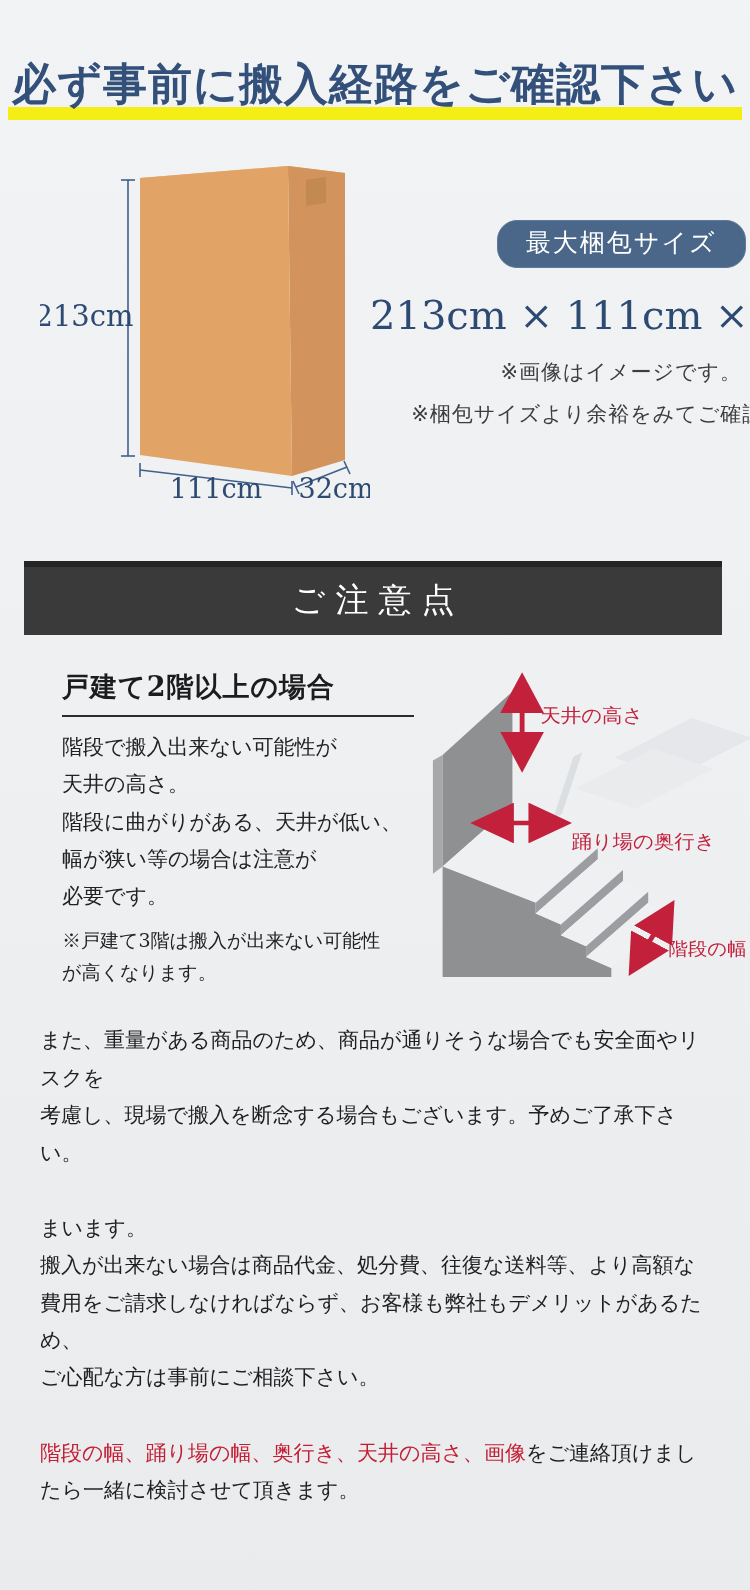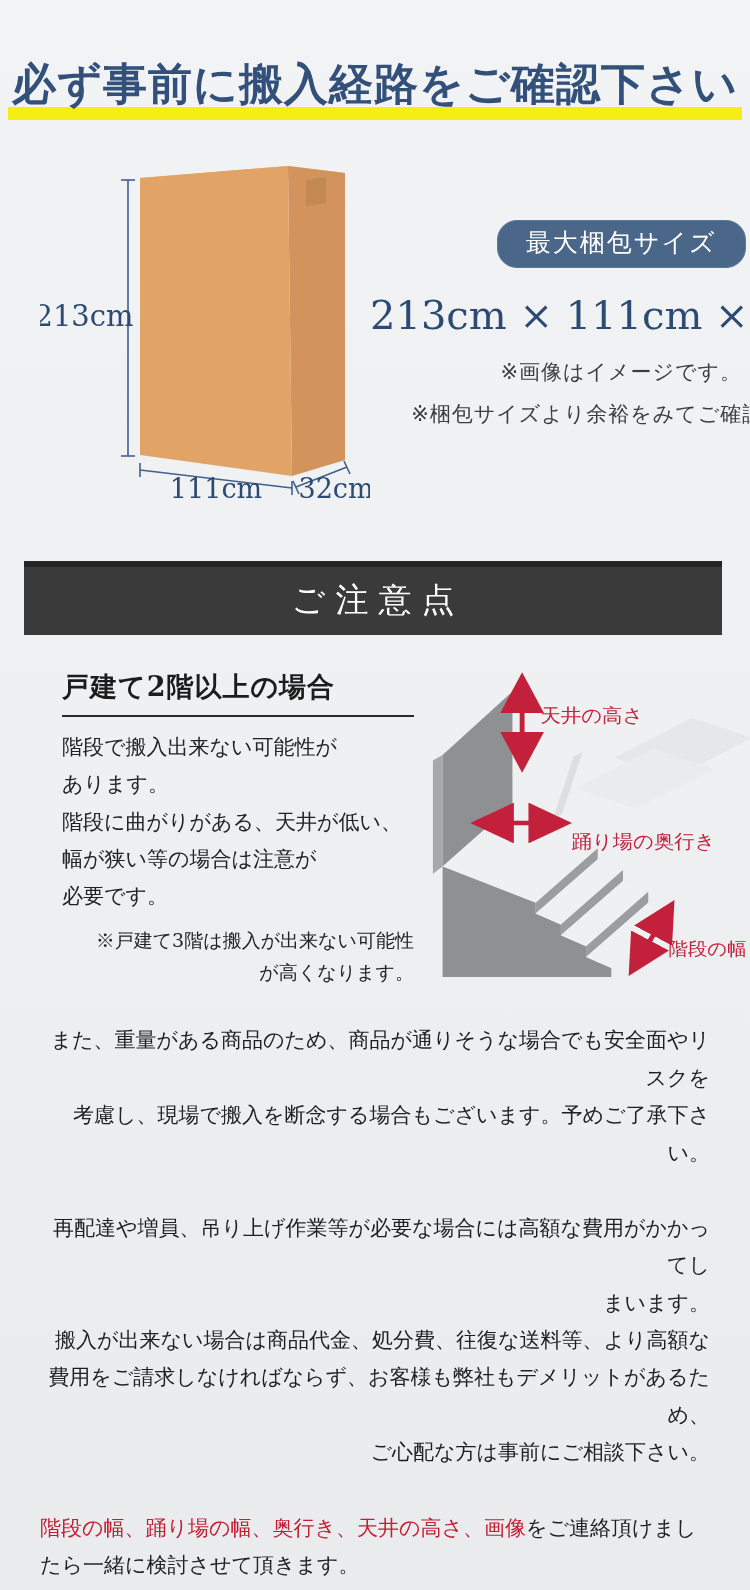--- a/index.html
+++ b/index.html
@@ -80,21 +80,21 @@
     padding-bottom:10px;
     margin-bottom:12px;
   }
   .house-line{font-size:21px;line-height:1.78;color:#222;}
   .house-note{font-size:19px;line-height:1.7;color:#222;margin-top:8px;}
   .stairs-fig{flex:1;padding-left:16px;}
   
   .paragraphs{padding:0 40px;margin-top:34px;font-size:21px;line-height:1.78;color:#1f1f1f;}
   .paragraphs .para{margin:0 0 38px 0;}
   .paragraphs .para:last-child{margin-bottom:0;}
-  .pline{display:block;text-align:right;}
+  .pline{display:block;}
   .red{color:#c41e35;}
 </style>
 </head>
 <body>
 
 <div class="page">
 
   <div class="title-wrap">
     <h1 class="main-title">必ず事前に搬入経路をご確認下さい</h1>
   </div>
@@ -142,21 +142,21 @@
   </div>
 
   <div class="caution-banner">
     <span>ご注意点</span>
   </div>
 
   <div class="house-section">
     <div class="house-text">
       <div class="house-heading">戸建て2階以上の場合</div>
       <div class="house-line">階段で搬入出来ない可能性が</div>
-      <div class="house-line">あります。</div>
+      <div class="house-line">天井の高さ。</div>
       <div class="house-line">階段に曲がりがある、天井が低い、</div>
       <div class="house-line">幅が狭い等の場合は注意が</div>
       <div class="house-line">必要です。</div>
       <div class="house-note">
         <span class="pline">※戸建て3階は搬入が出来ない可能性</span>
         <span class="pline">が高くなります。</span>
       </div>
     </div>
     <div class="stairs-fig">
       <svg width="320" height="308" viewBox="0 0 330 340" preserveAspectRatio="none">
@@ -195,21 +195,20 @@
       </svg>
     </div>
   </div>
 
   <div class="paragraphs">
     <p class="para">
       <span class="pline">また、重量がある商品のため、商品が通りそうな場合でも安全面やリスクを</span>
       <span class="pline">考慮し、現場で搬入を断念する場合もございます。予めご了承下さい。</span>
     </p>
     <p class="para">
-      <span class="pline">再配達や増員、吊り上げ作業等が必要な場合には高額な費用がかかってし</span>
       <span class="pline">まいます。</span>
       <span class="pline">搬入が出来ない場合は商品代金、処分費、往復な送料等、より高額な</span>
       <span class="pline">費用をご請求しなければならず、お客様も弊社もデメリットがあるため、</span>
       <span class="pline">ご心配な方は事前にご相談下さい。</span>
     </p>
     <p class="para">
       <span class="red">階段の幅、踊り場の幅、奥行き、天井の高さ、画像</span><span>をご連絡頂けましたら一緒に検討させて頂きます。</span>
     </p>
   </div>
 

